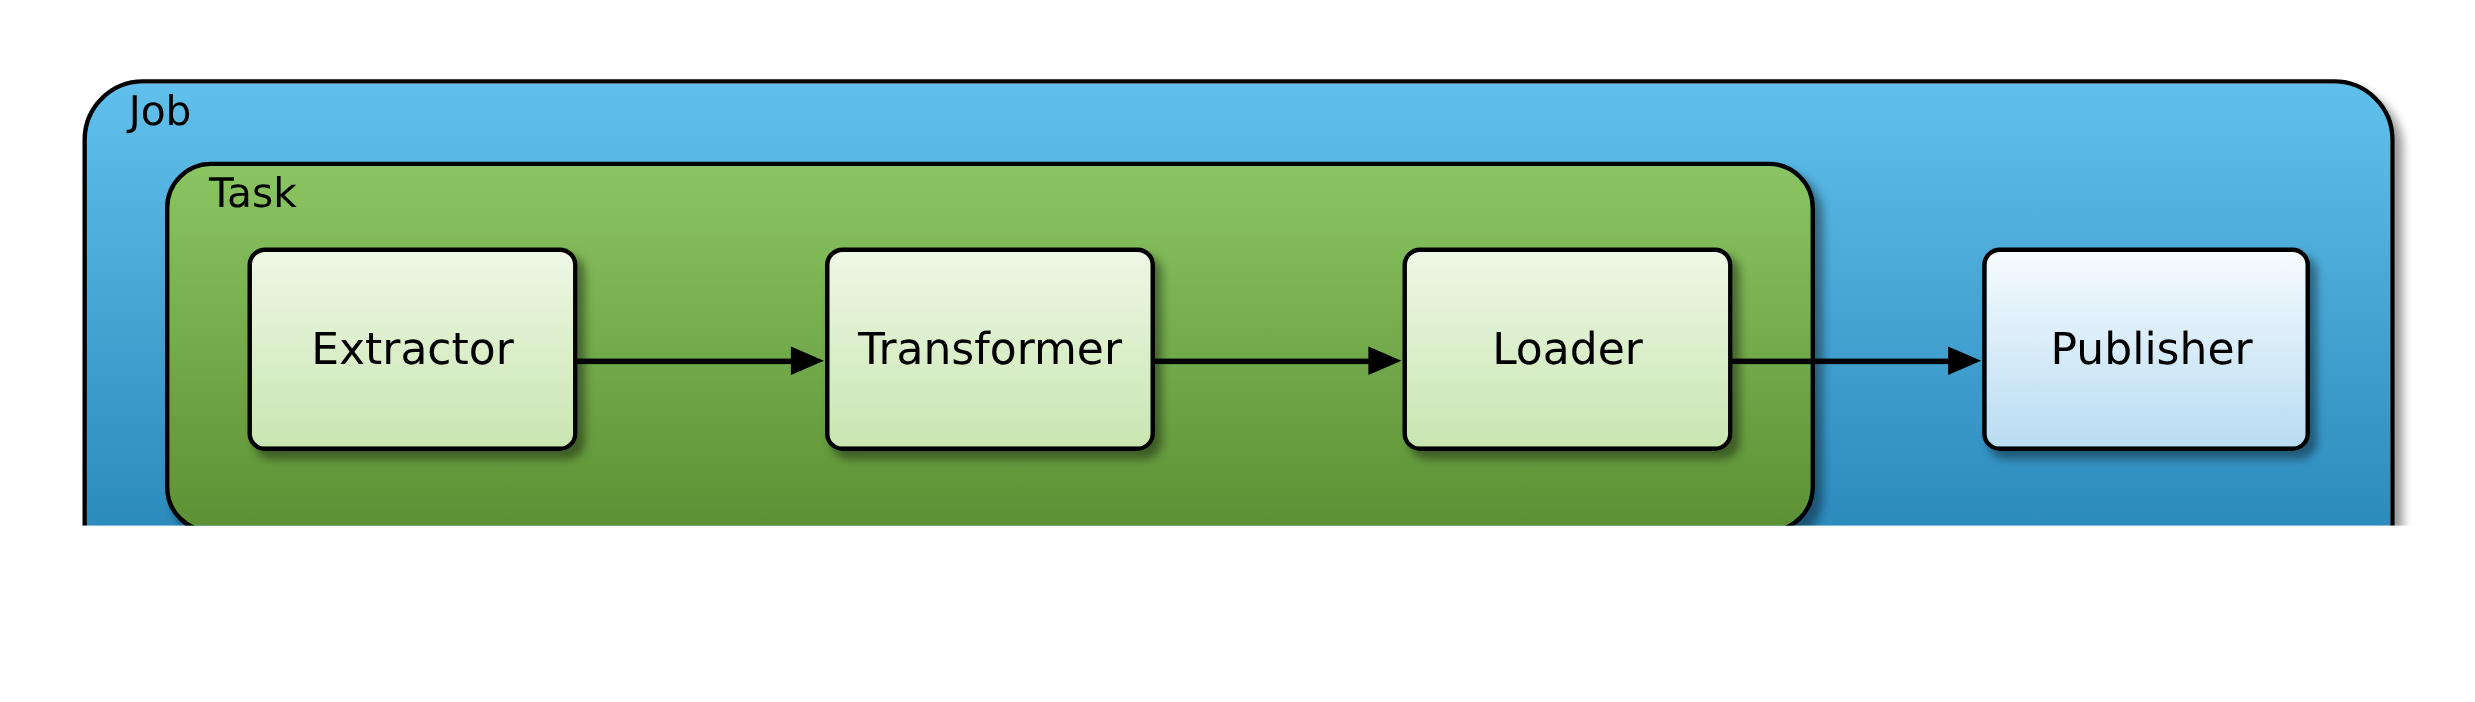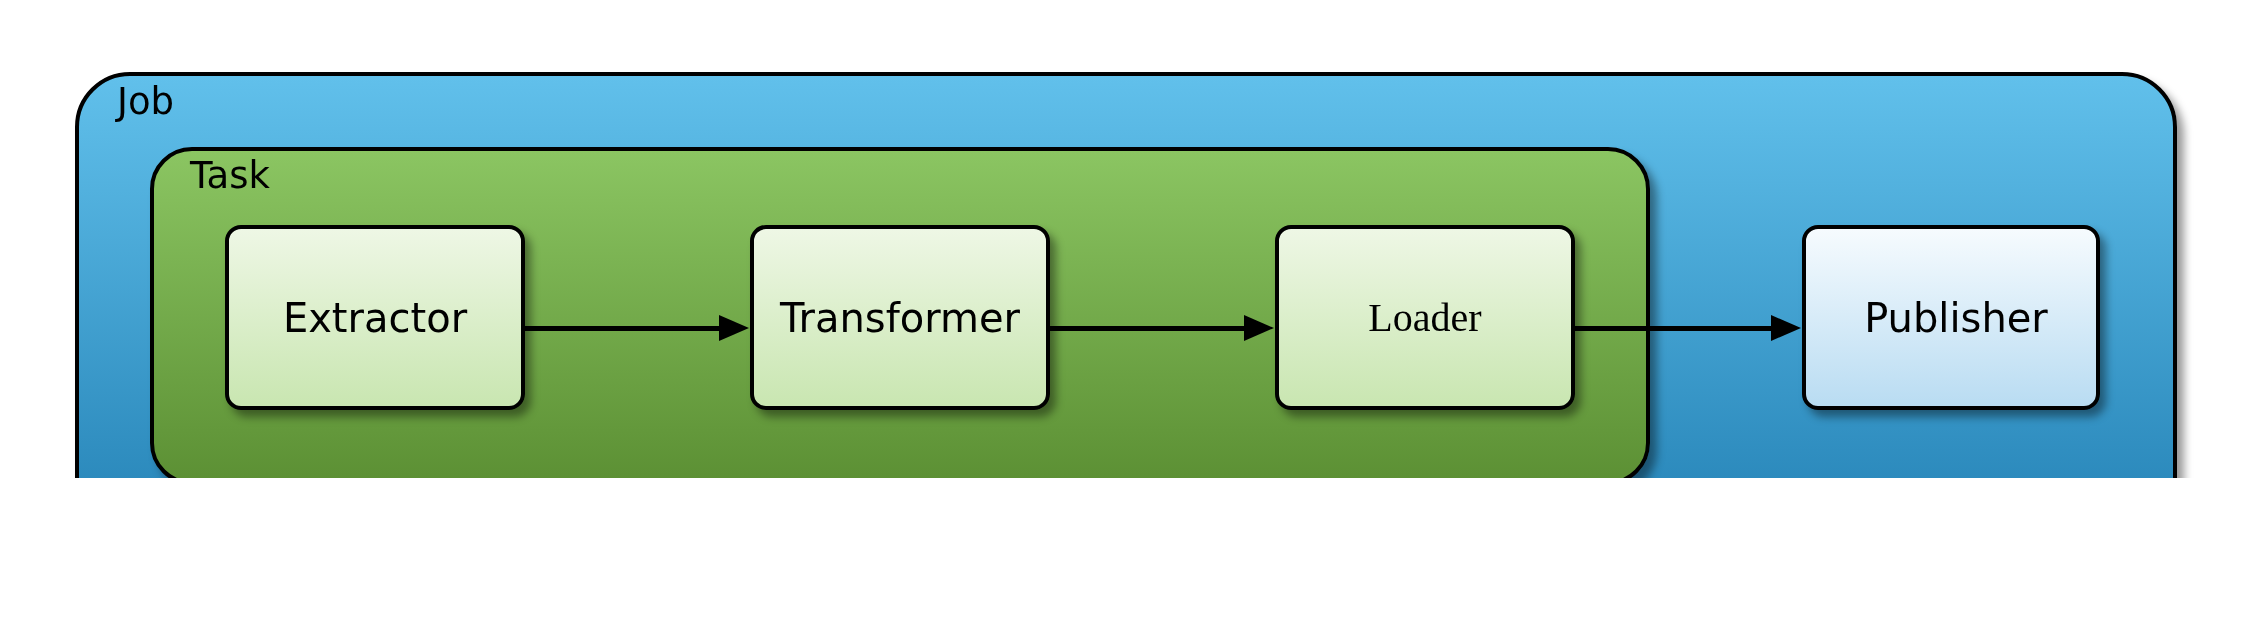--- a/index.html
+++ b/index.html
@@ -63,21 +63,21 @@
     z-index: 4;
   }
   .node-green {
     background: linear-gradient(to bottom, #eef7e5 0%, #c9e6b1 100%);
   }
   .node-blue {
     background: linear-gradient(to bottom, #f6fbfe 0%, #b9dcf2 100%);
   }
   .node-extractor   { left: 225px;  }
   .node-transformer { left: 750px;  }
-  .node-loader      { left: 1275px; font-family: Liberation Serif, serif; }
+  .node-loader      { left: 1275px; }
   .node-publisher   { left: 1802px; width: 298px; padding-left: 10px; }
   .node-label {
     font-size: 40px;
     white-space: nowrap;
   }
 
   
   .edge {
     position: absolute;
     top: 315px;

